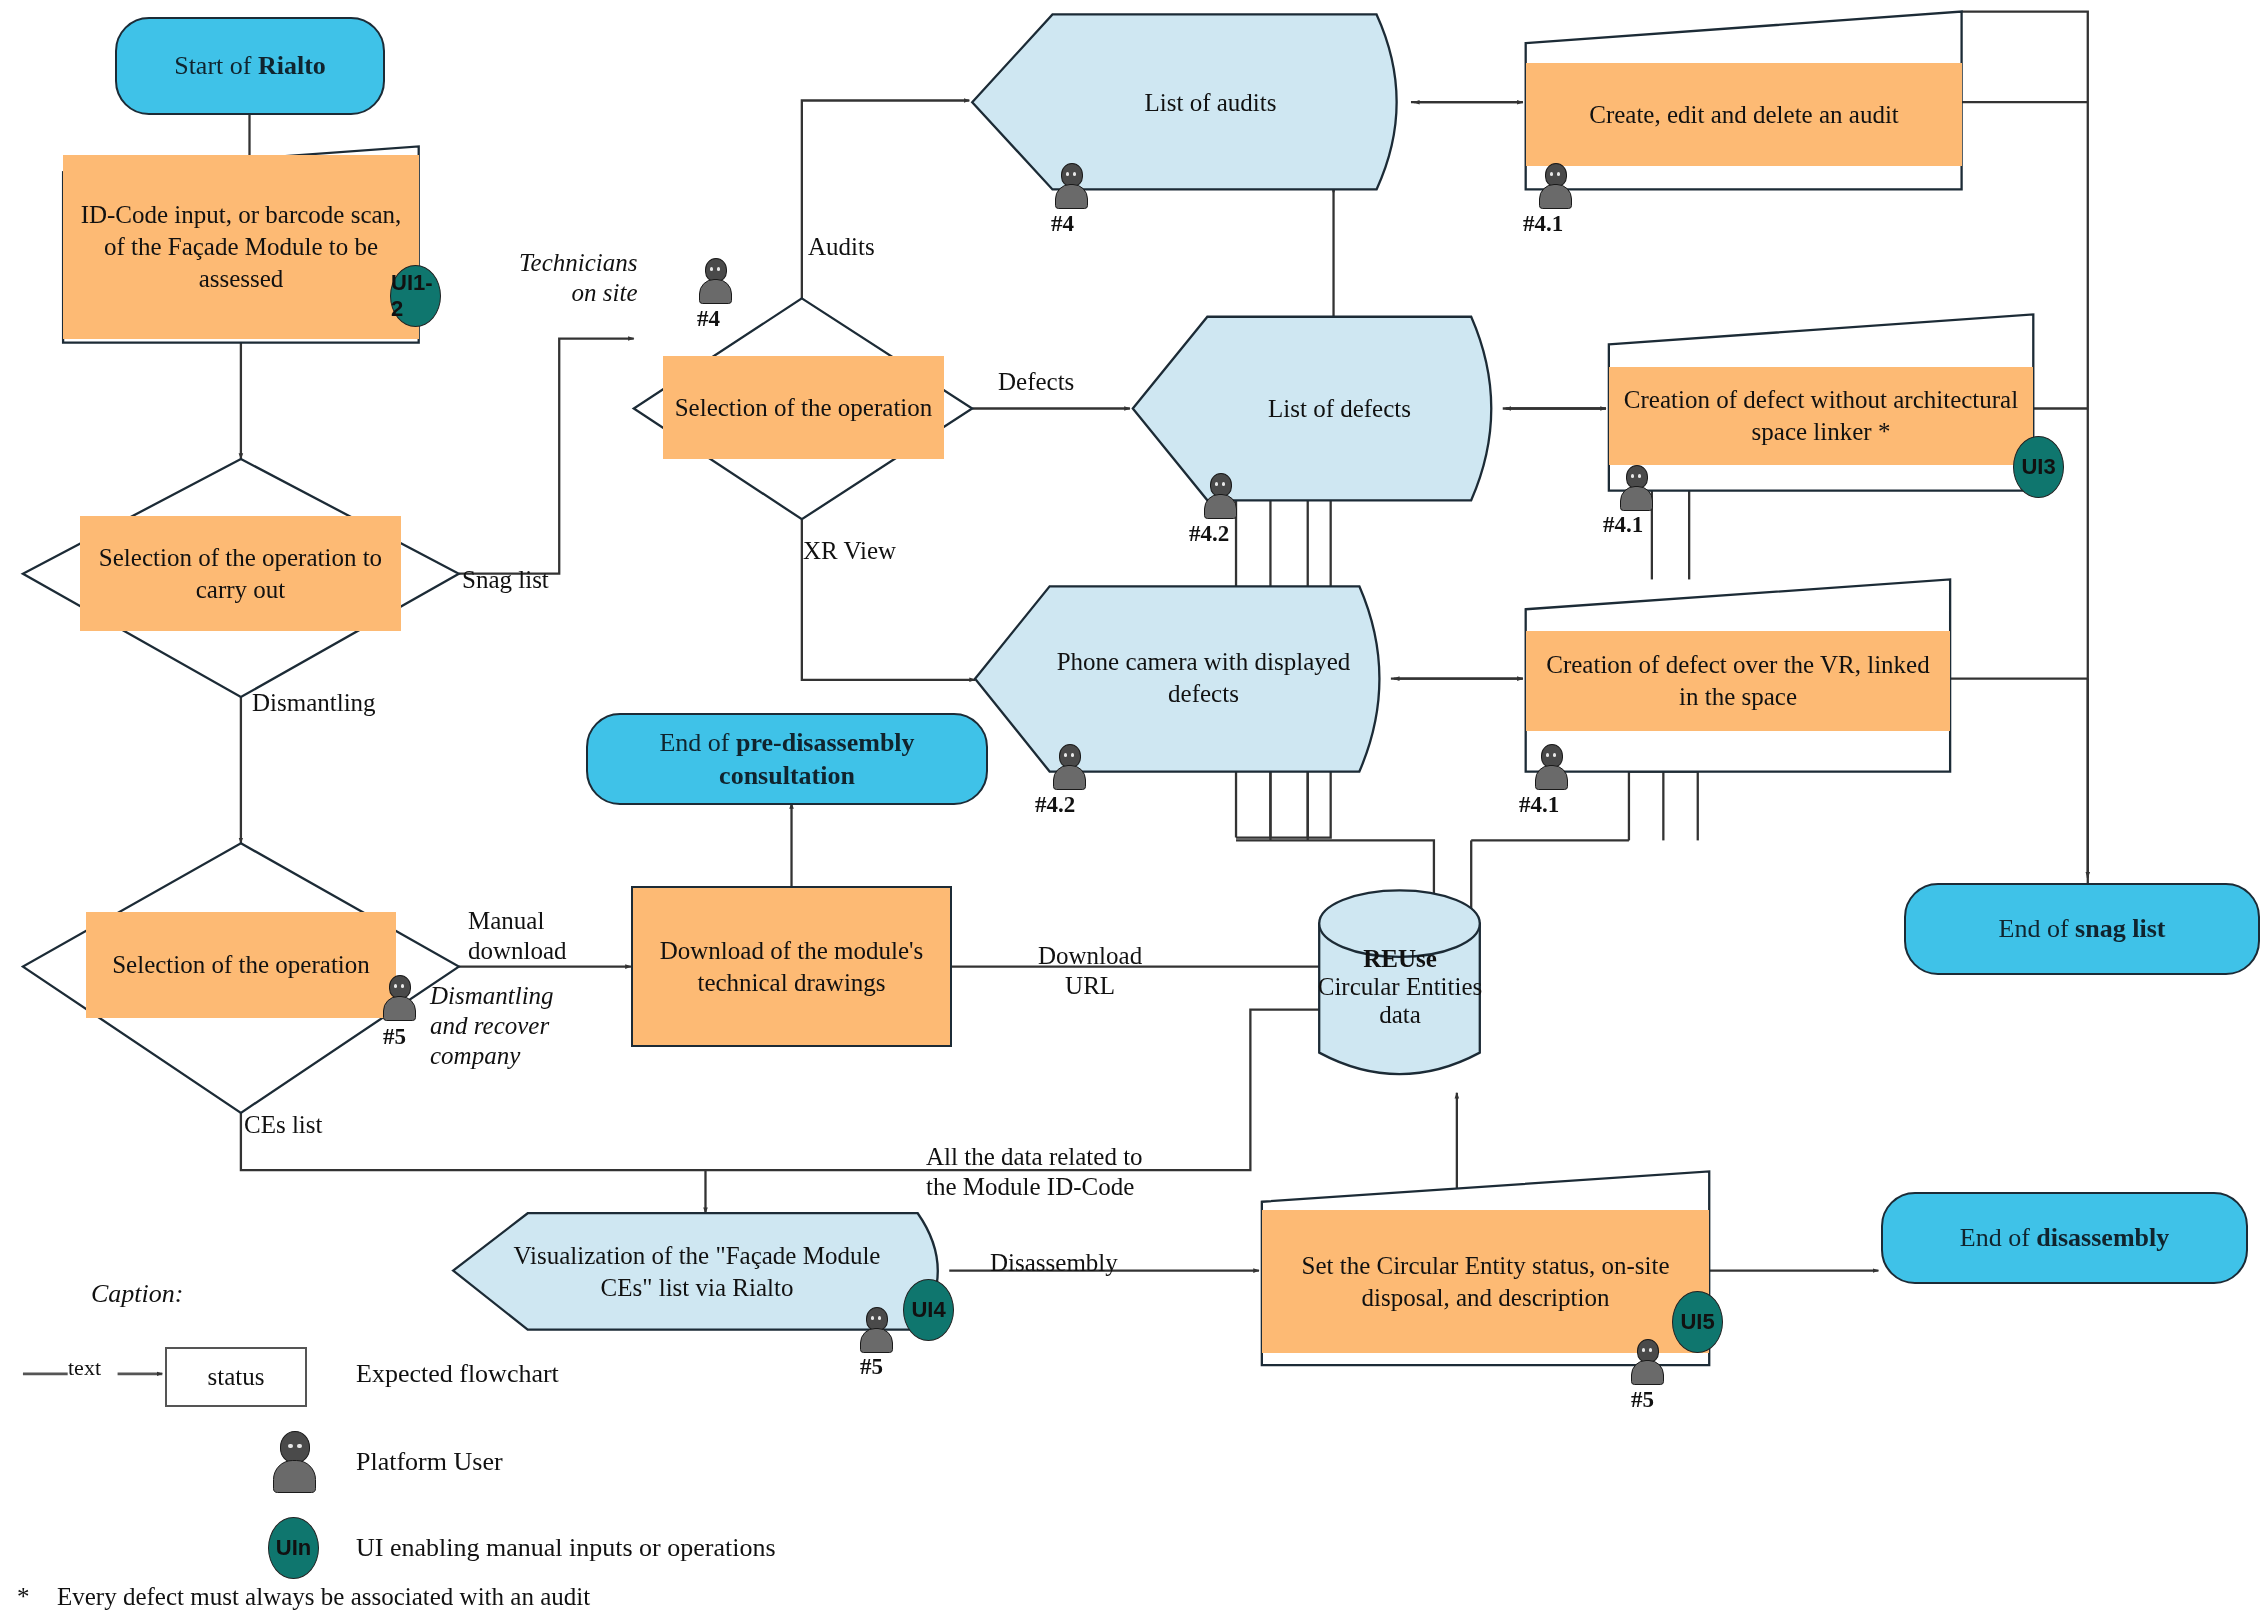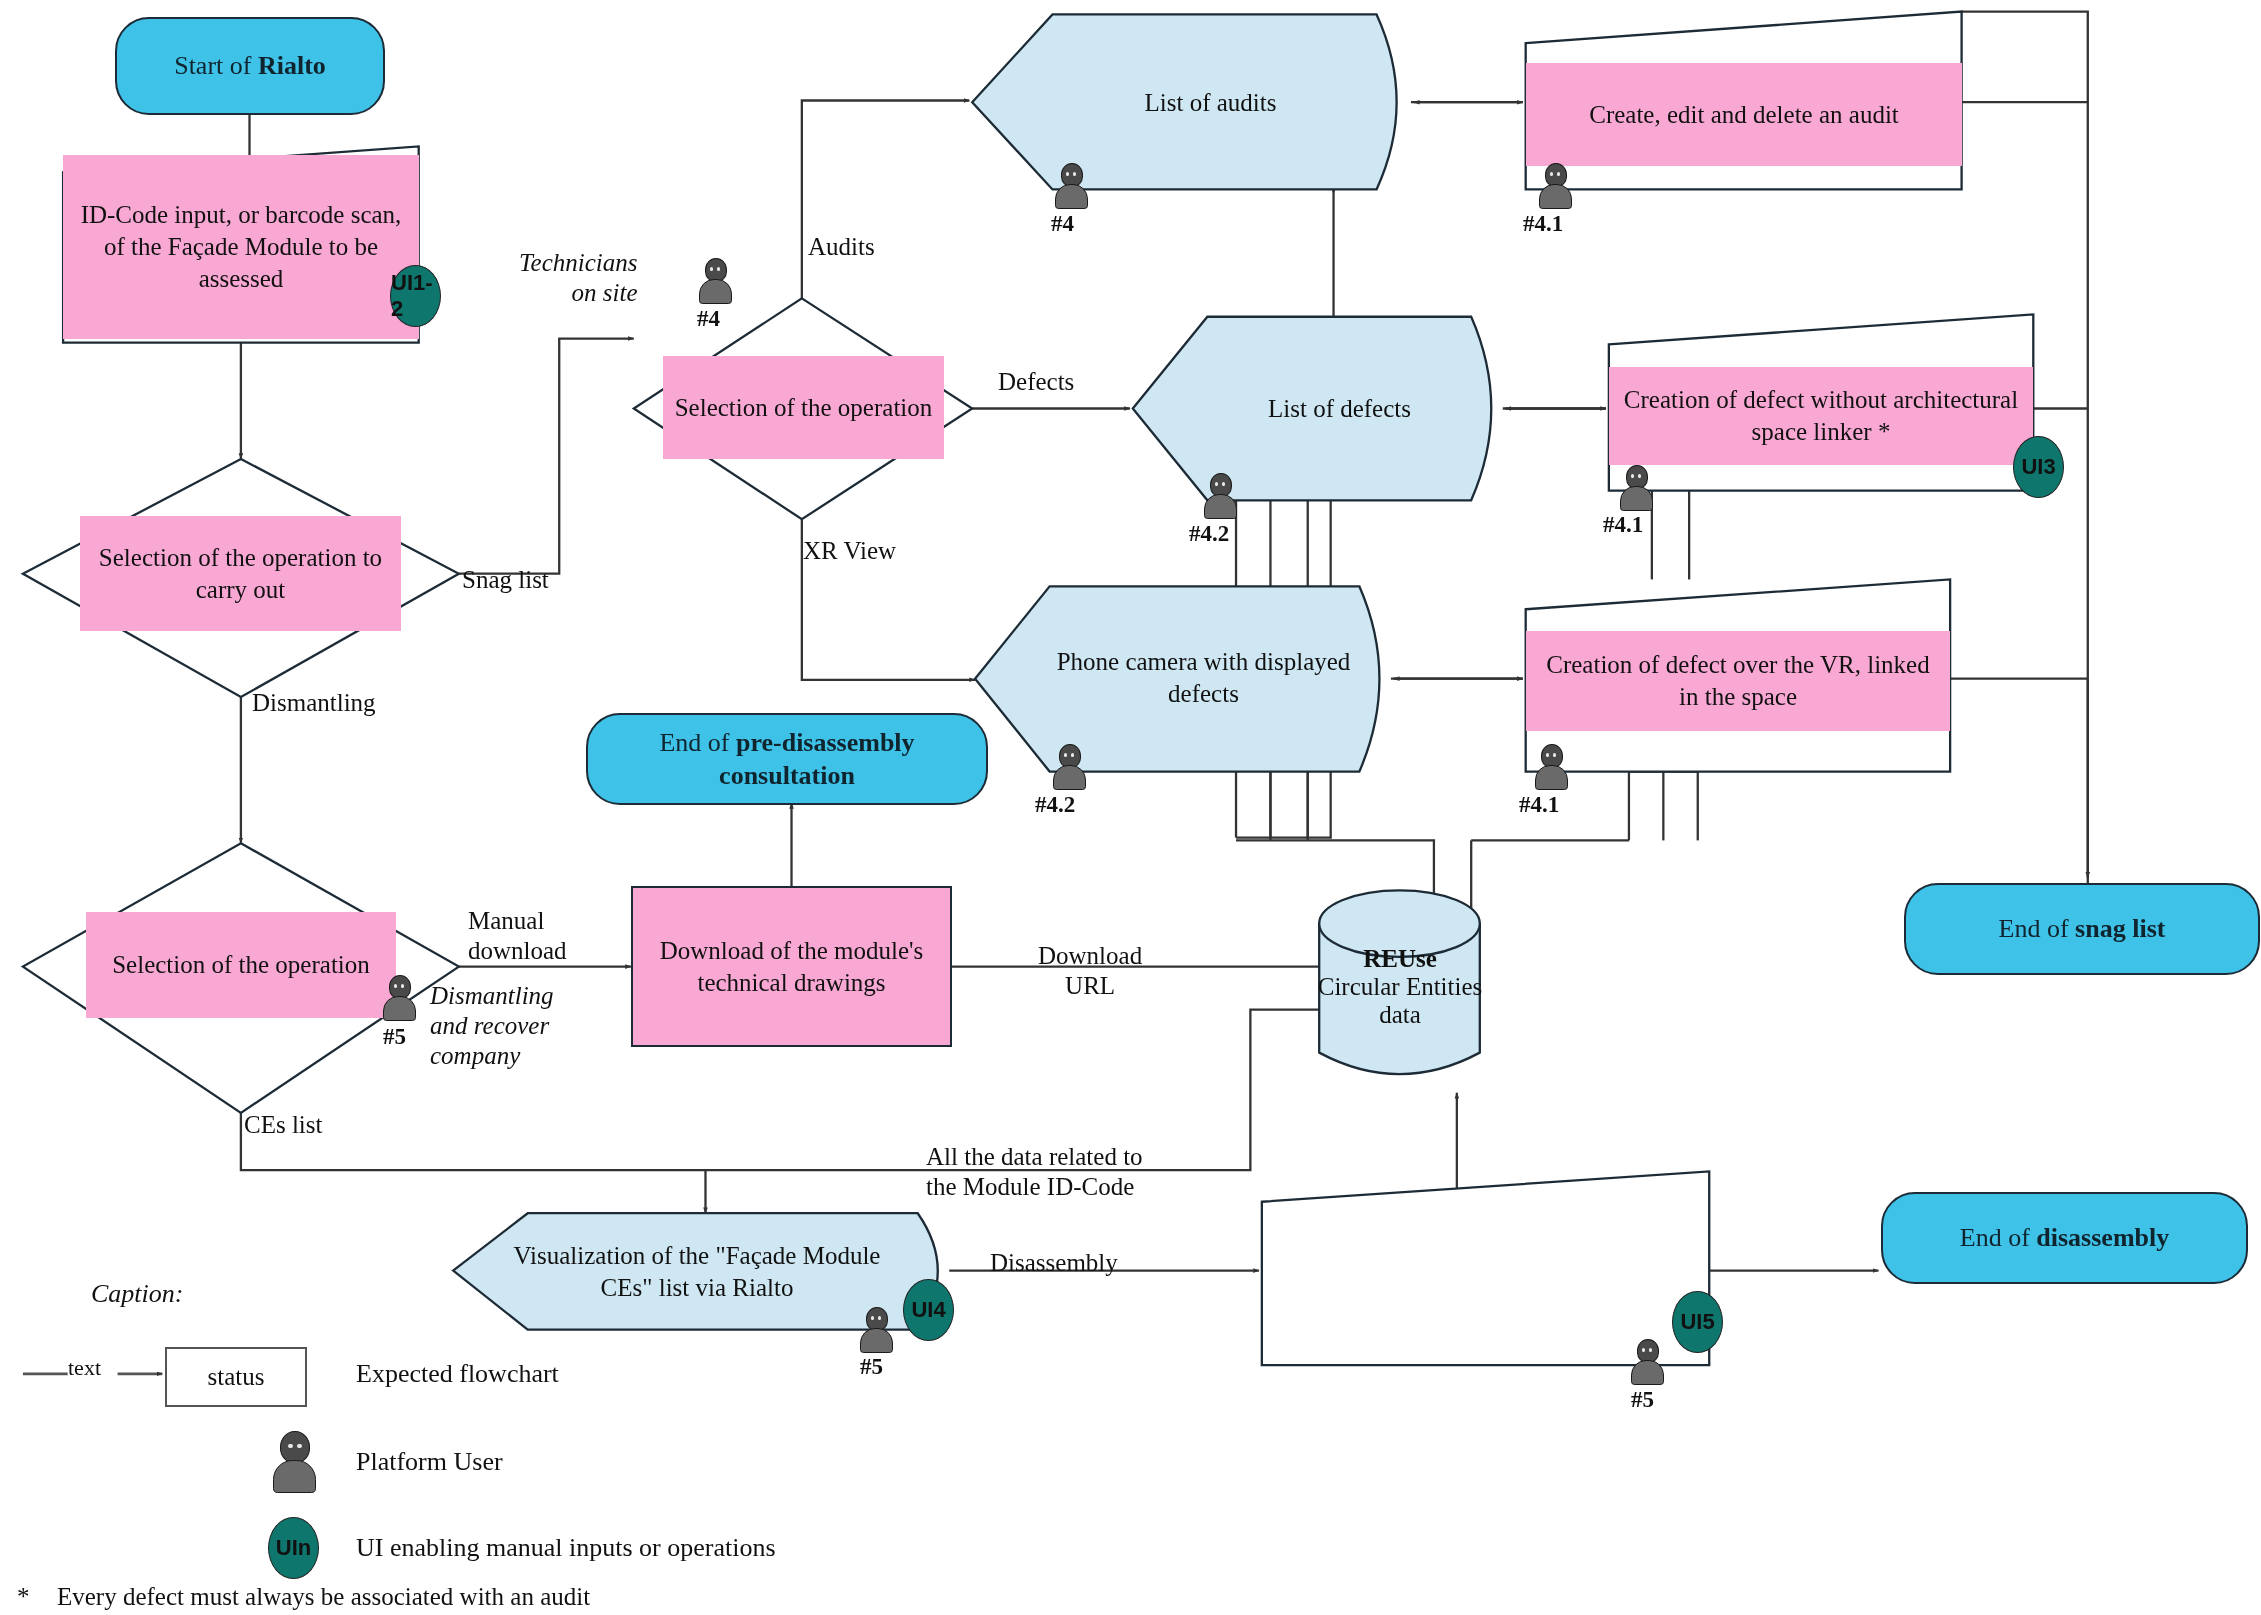--- a/index.html
+++ b/index.html
@@ -7,21 +7,21 @@
   #canvas{position:relative;width:2261px;height:1616px;background:#fff;overflow:hidden;}
   svg.layer{position:absolute;left:0;top:0;width:2261px;height:1616px;}
   .node{position:absolute;box-sizing:border-box;display:flex;align-items:center;justify-content:center;text-align:center;}
   .node .txt{padding:0 8px;line-height:1.28;}
 
   
   .term{background:#3fc2e8;border:2.3px solid #1c2b36;border-radius:34px;color:#10242e;font-size:26px;}
   .term .b{font-weight:bold;}
 
   
-  .proc{background:#f9a8d4;font-size:25px;color:#111;}
+  .proc{background:#fdba74;font-size:25px;color:#111;}
 
   
   .disp{background:transparent;font-size:25px;color:#111;}
 
   
   .elabel{position:absolute;font-size:25px;color:#111;line-height:1.2;white-space:pre;}
   .elabel.ital{font-style:italic;}
 
   
   .actor{position:absolute;width:36px;height:44px;}
@@ -285,20 +285,23 @@
       <div class="body"></div>
   </div>
   <div class="alabel" style="left:860px;top:1354px;">#5</div>
   <div class="uic" style="left:903px;top:1279px;">
     <span>UI4</span>
   </div>
 
   <svg class="layer" viewBox="0 0 3942 2817" width="2261" height="1616">
     <polygon points="2200,2095 2980,2042 2980,2380 2200,2380" fill="#fff" stroke="#1c2b36" stroke-width="4"></polygon>
   </svg>
+  <div class="node proc" style="left:1262px;top:1210px;width:447px;height:143px;">
+    <span class="txt">Set the Circular Entity status, on-site disposal, and description</span>
+  </div>
   <div class="actor" style="left:1629px;top:1339px;">
     <div class="head"></div>
       <div class="eyeL"></div>
       <div class="eyeR"></div>
       <div class="body"></div>
   </div>
   <div class="alabel" style="left:1631px;top:1387px;">#5</div>
   <div class="uic" style="left:1672px;top:1291px;">
     <span>UI5</span>
   </div>

